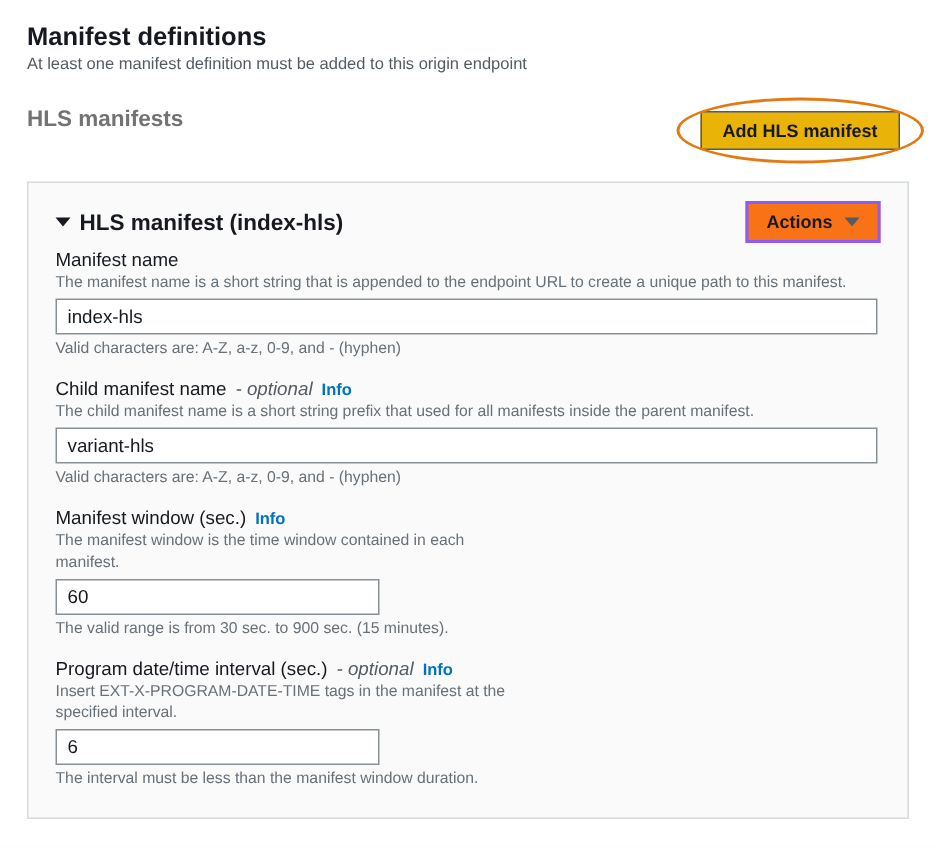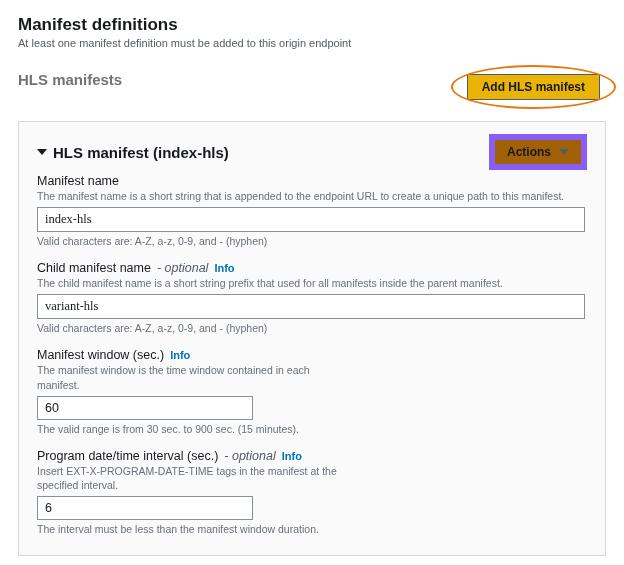--- a/index.html
+++ b/index.html
@@ -83,22 +83,22 @@
     gap: 6px;
   }
   .caret {
     display: inline-block;
     width: 0; height: 0;
     border-left: 5px solid transparent;
     border-right: 5px solid transparent;
     border-top: 6px solid #16191f;
   }
   .actions-btn {
-    background: #a16207;
-    border: 6px solid #8b5cf6;
+    background: #f97316;
+    border: 2px solid #8b5cf6;
     color: #16191f;
     font-weight: 700;
     font-size: 12px;
     padding: 5px 12px;
     cursor: pointer;
     font-family: inherit;
     display: inline-flex;
     align-items: center;
     gap: 8px;
   }
@@ -128,21 +128,21 @@
   }
   .field-input {
     width: 216px;
     padding: 4px 7px;
     font-size: 12.5px;
     border: 1px solid #879196;
     background: #ffffff;
     font-family: inherit;
     color: #16191f;
   }
-  .field-input.wide { width: 100%; max-width: 548px; font-family: Liberation Serif, serif; }
+  .field-input.wide { width: 100%; max-width: 548px; }
   .field-hint {
     font-size: 10.5px;
     color: #687078;
     margin: 3px 0 0 0;
   }
 </style>
 </head>
 <body>
 
 <h2 class="section-title">Manifest definitions</h2>

